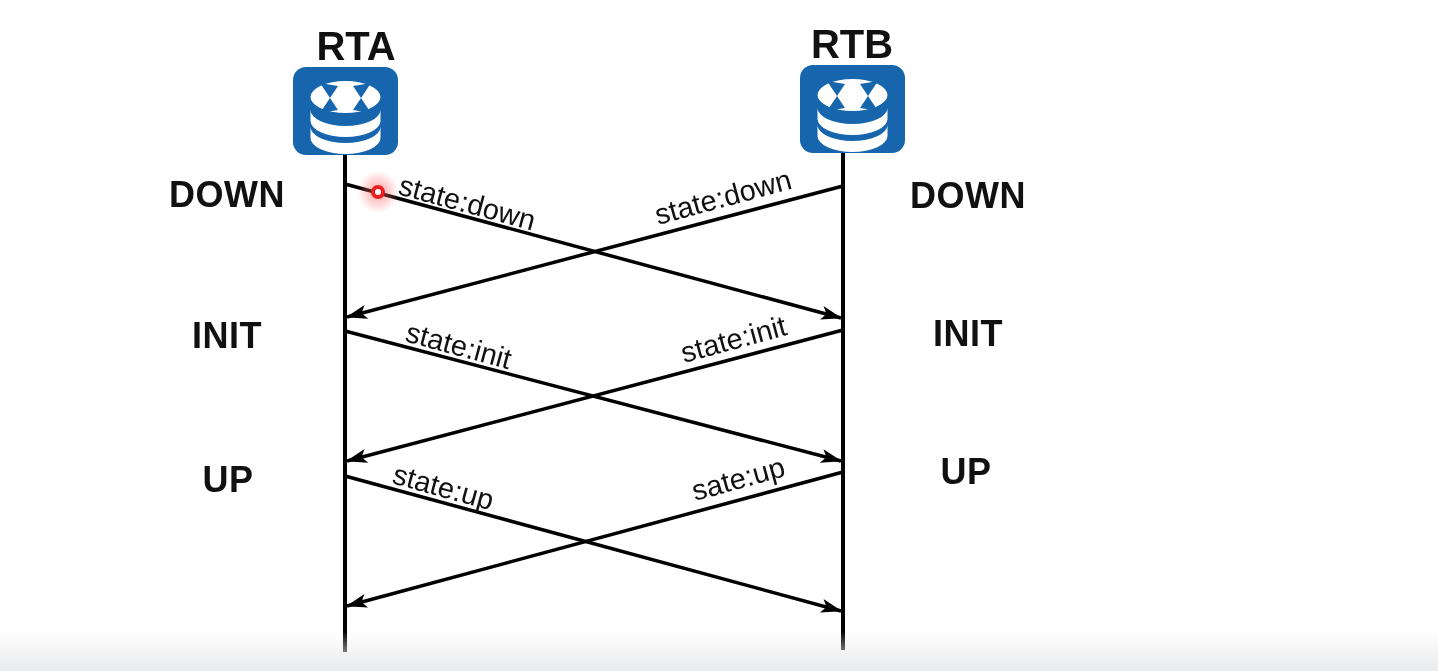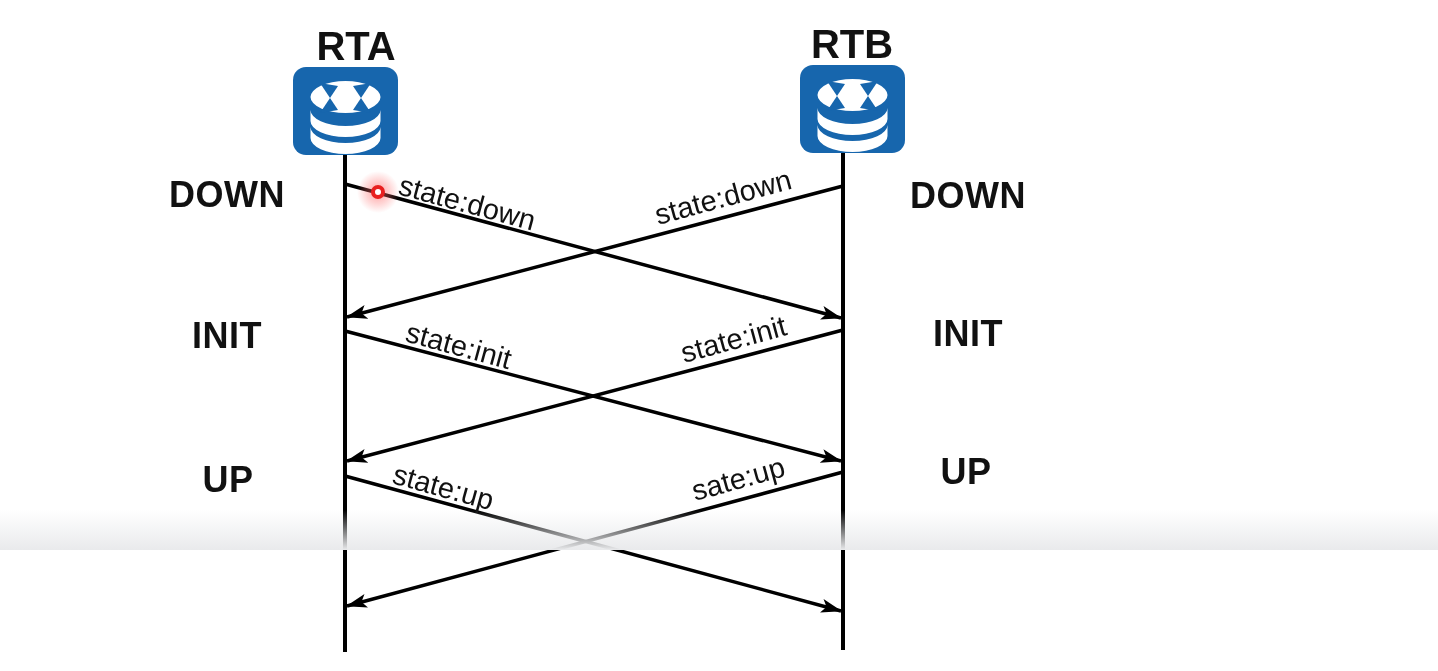--- a/index.html
+++ b/index.html
@@ -2,21 +2,21 @@
 <html><head>
 <meta charset="utf-8">
 <style>
   html, body { margin: 0; padding: 0; }
   body {
     width: 1438px; height: 671px;
     background: #ffffff;
     font-family: "Liberation Sans", sans-serif;
     overflow: hidden;
   }
-  .stage { position: relative; width: 1438px; height: 550px; background: #ffffff; }
+  .stage { position: relative; width: 1438px; height: 671px; background: #ffffff; }
   .stage svg { position: absolute; left: 0; top: 0; }
   .bottom-fade {
     position: absolute; left: 0; right: 0; bottom: 0; height: 40px;
     background: linear-gradient(180deg, rgba(233,234,236,0) 0%, #e9eaec 100%);
     pointer-events: none;
   }
   text { font-family: "Liberation Sans", sans-serif; fill: #111111; }
   .router-title { font-size: 40px; font-weight: bold; text-anchor: middle; }
   .state-label  { font-size: 36px; font-weight: bold; text-anchor: middle; letter-spacing: 0.5px; }
   .msg-label    { font-size: 29px; font-weight: normal; }

